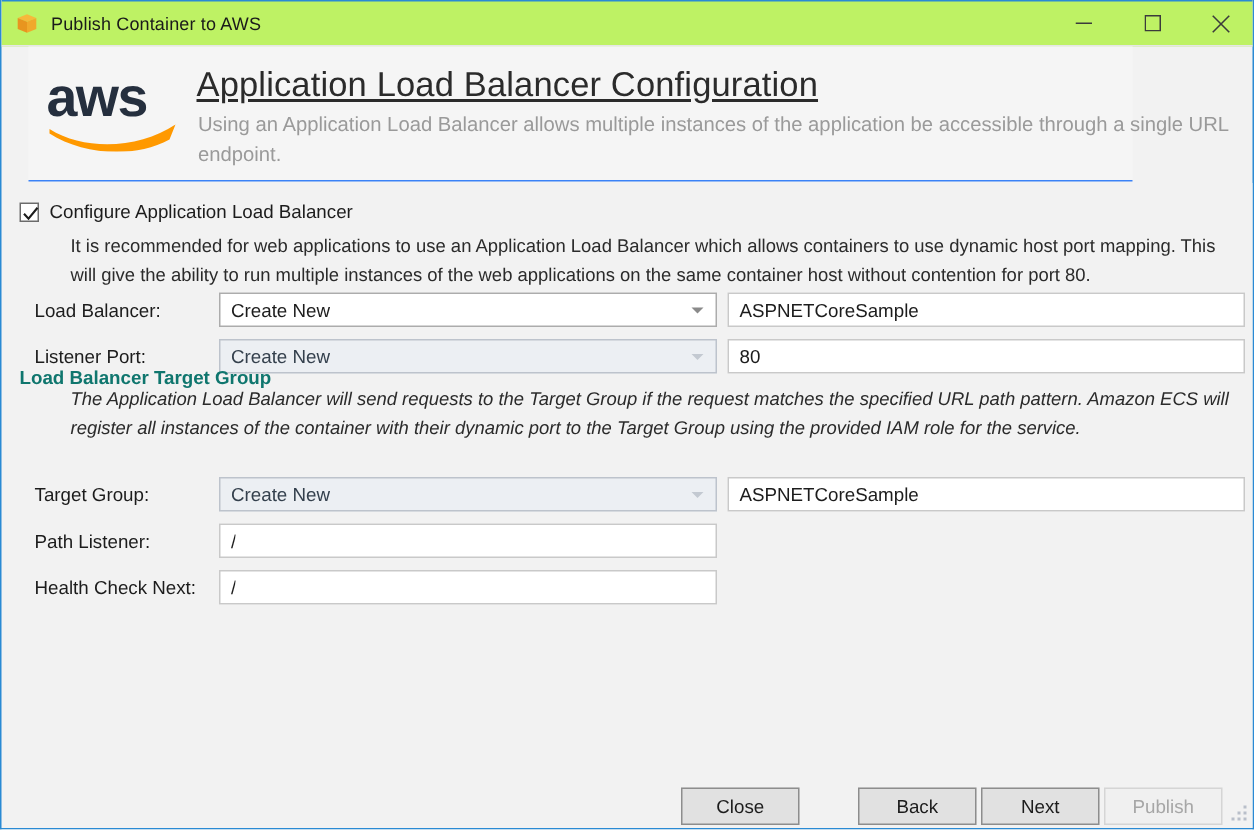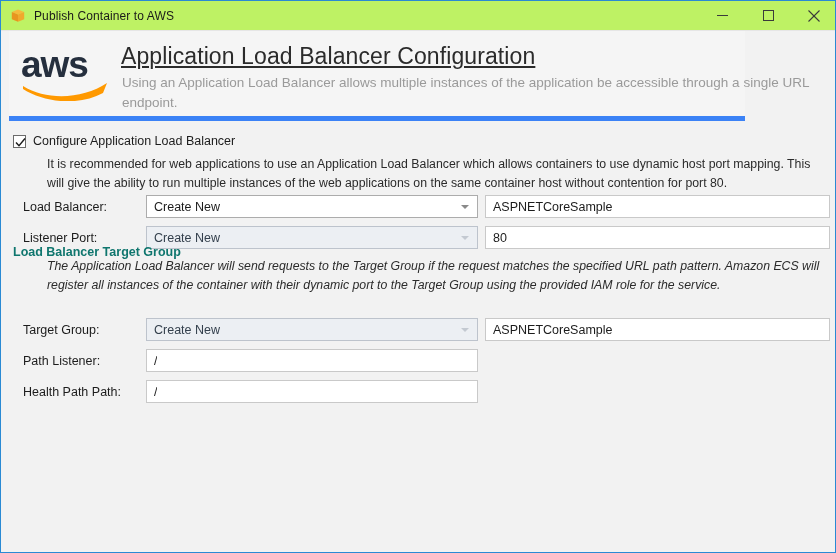--- a/index.html
+++ b/index.html
@@ -42,24 +42,24 @@
   .wbtns { margin-left: auto; display: flex; height: 31px; }
   .wbtn {
     width: 46px; height: 31px;
     display: flex; align-items: center; justify-content: center;
     color: #3b3b3b;
   }
   .wbtn svg { display: block; }
 
   
   #header {
-    position: absolute; top: 31px; left: 8px;
+    position: absolute; top: 31px; left: 18px;
     width: 736px; height: 90px;
     background: #f5f5f5;
-    border-bottom: 5px solid #3b82f6;
+    border-bottom: 1px solid #3b82f6;
   }
   #aws-logo {
     position: absolute; left: 12px; top: 10px;
     width: 92px; height: 60px;
   }
   #header-title {
     position: absolute; left: 112px; top: 12px;
     font-size: 23px; color: #2b2b2b;
     letter-spacing: .1px; white-space: nowrap; text-decoration: underline;
   }
@@ -227,21 +227,37 @@
     </div>
     <div class="txt" style="left:483px; top:196px; width:345px;">
       <span>ASPNETCoreSample</span>
     </div>
 
     <div class="lbl" style="left:21px; top:232px;">Path Listener:</div>
     <div class="txt" style="left:144px; top:227px; width:332px;">
       <span>/</span>
     </div>
 
-    <div class="lbl" style="left:21px; top:263px;">Health Path Path:</div>
+    <div class="lbl" style="left:21px; top:263px;">Health Check Next:</div>
     <div class="txt" style="left:144px; top:258px; width:332px;">
       <span>/</span>
     </div>
 
   </div>
 
+  <div id="footer">
+    <div class="btn" style="left:452px; width:79px;">Close</div>
+    <div class="btn" style="left:570px; width:79px;">Back</div>
+    <div class="btn" style="left:652px; width:79px;">Next</div>
+    <div class="btn disabled" style="left:734px; width:79px;">Publish</div>
+    <svg id="grip" viewBox="0 0 13 13">
+      <g fill="#b9bfca">
+        <rect x="9" y="1" width="2" height="2"></rect>
+        <rect x="5" y="5" width="2" height="2"></rect>
+          <rect x="9" y="5" width="2" height="2"></rect>
+        <rect x="1" y="9" width="2" height="2"></rect>
+          <rect x="5" y="9" width="2" height="2"></rect>
+          <rect x="9" y="9" width="2" height="2"></rect>
+      </g>
+    </svg>
+  </div>
 
 </div>
 
 </body></html>

